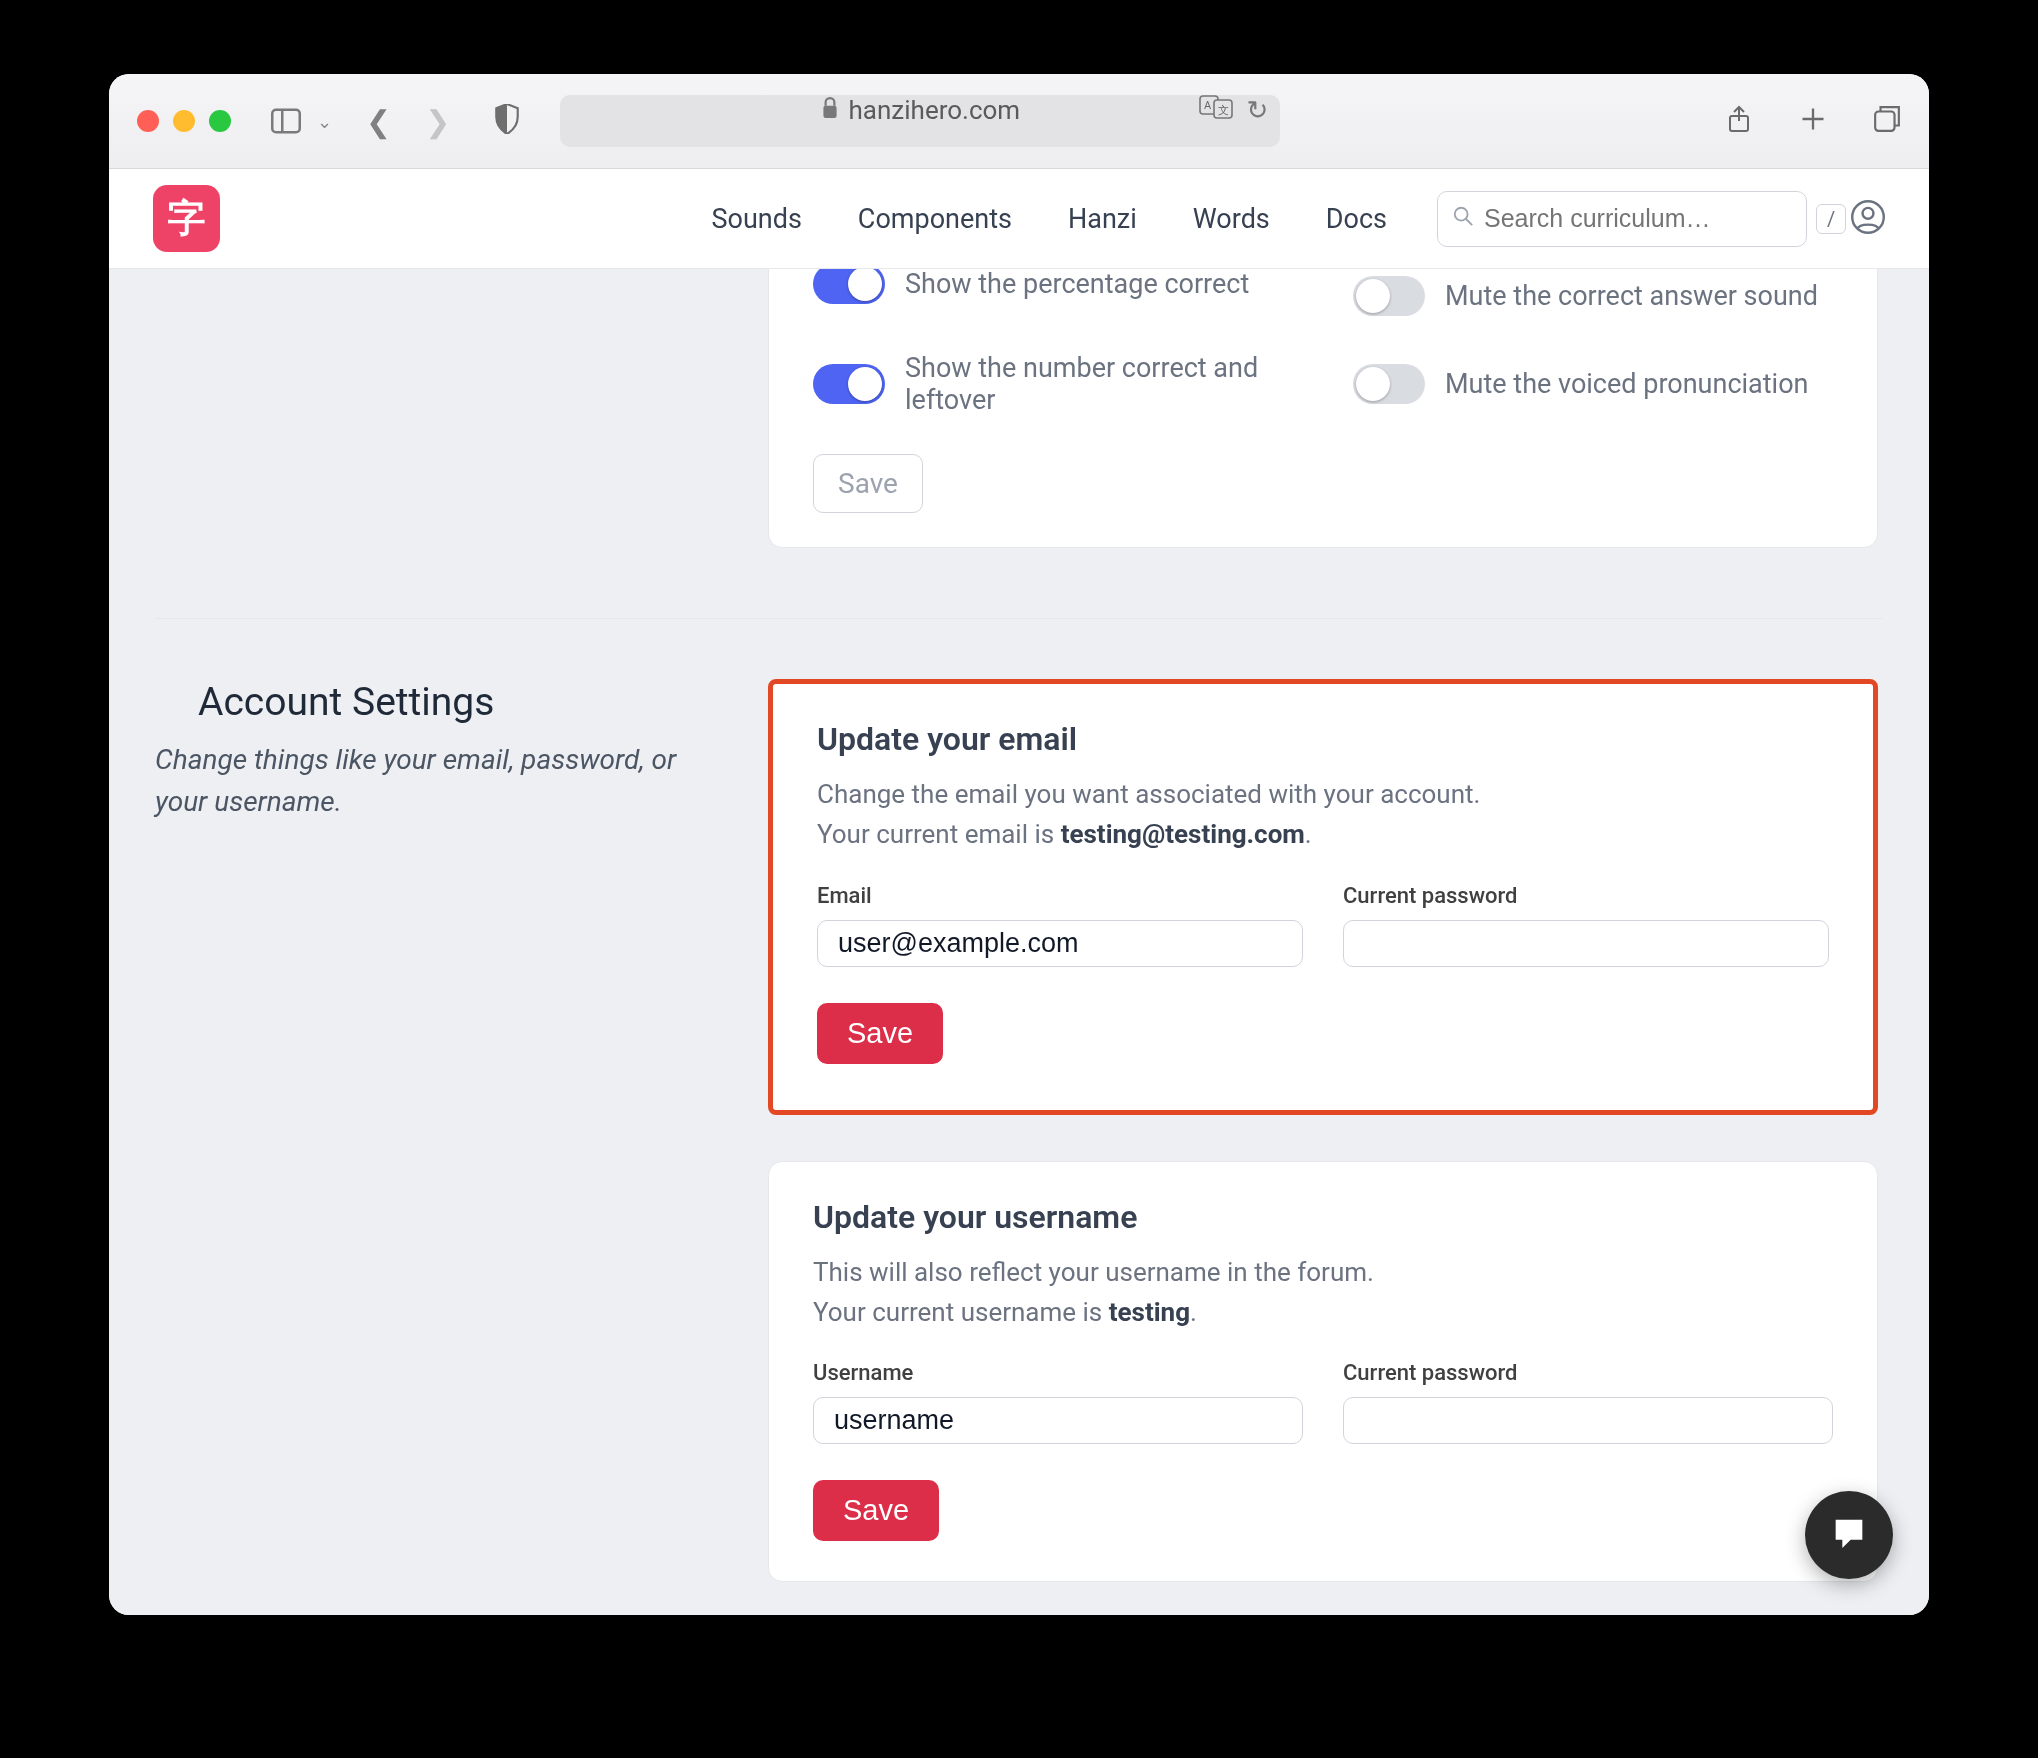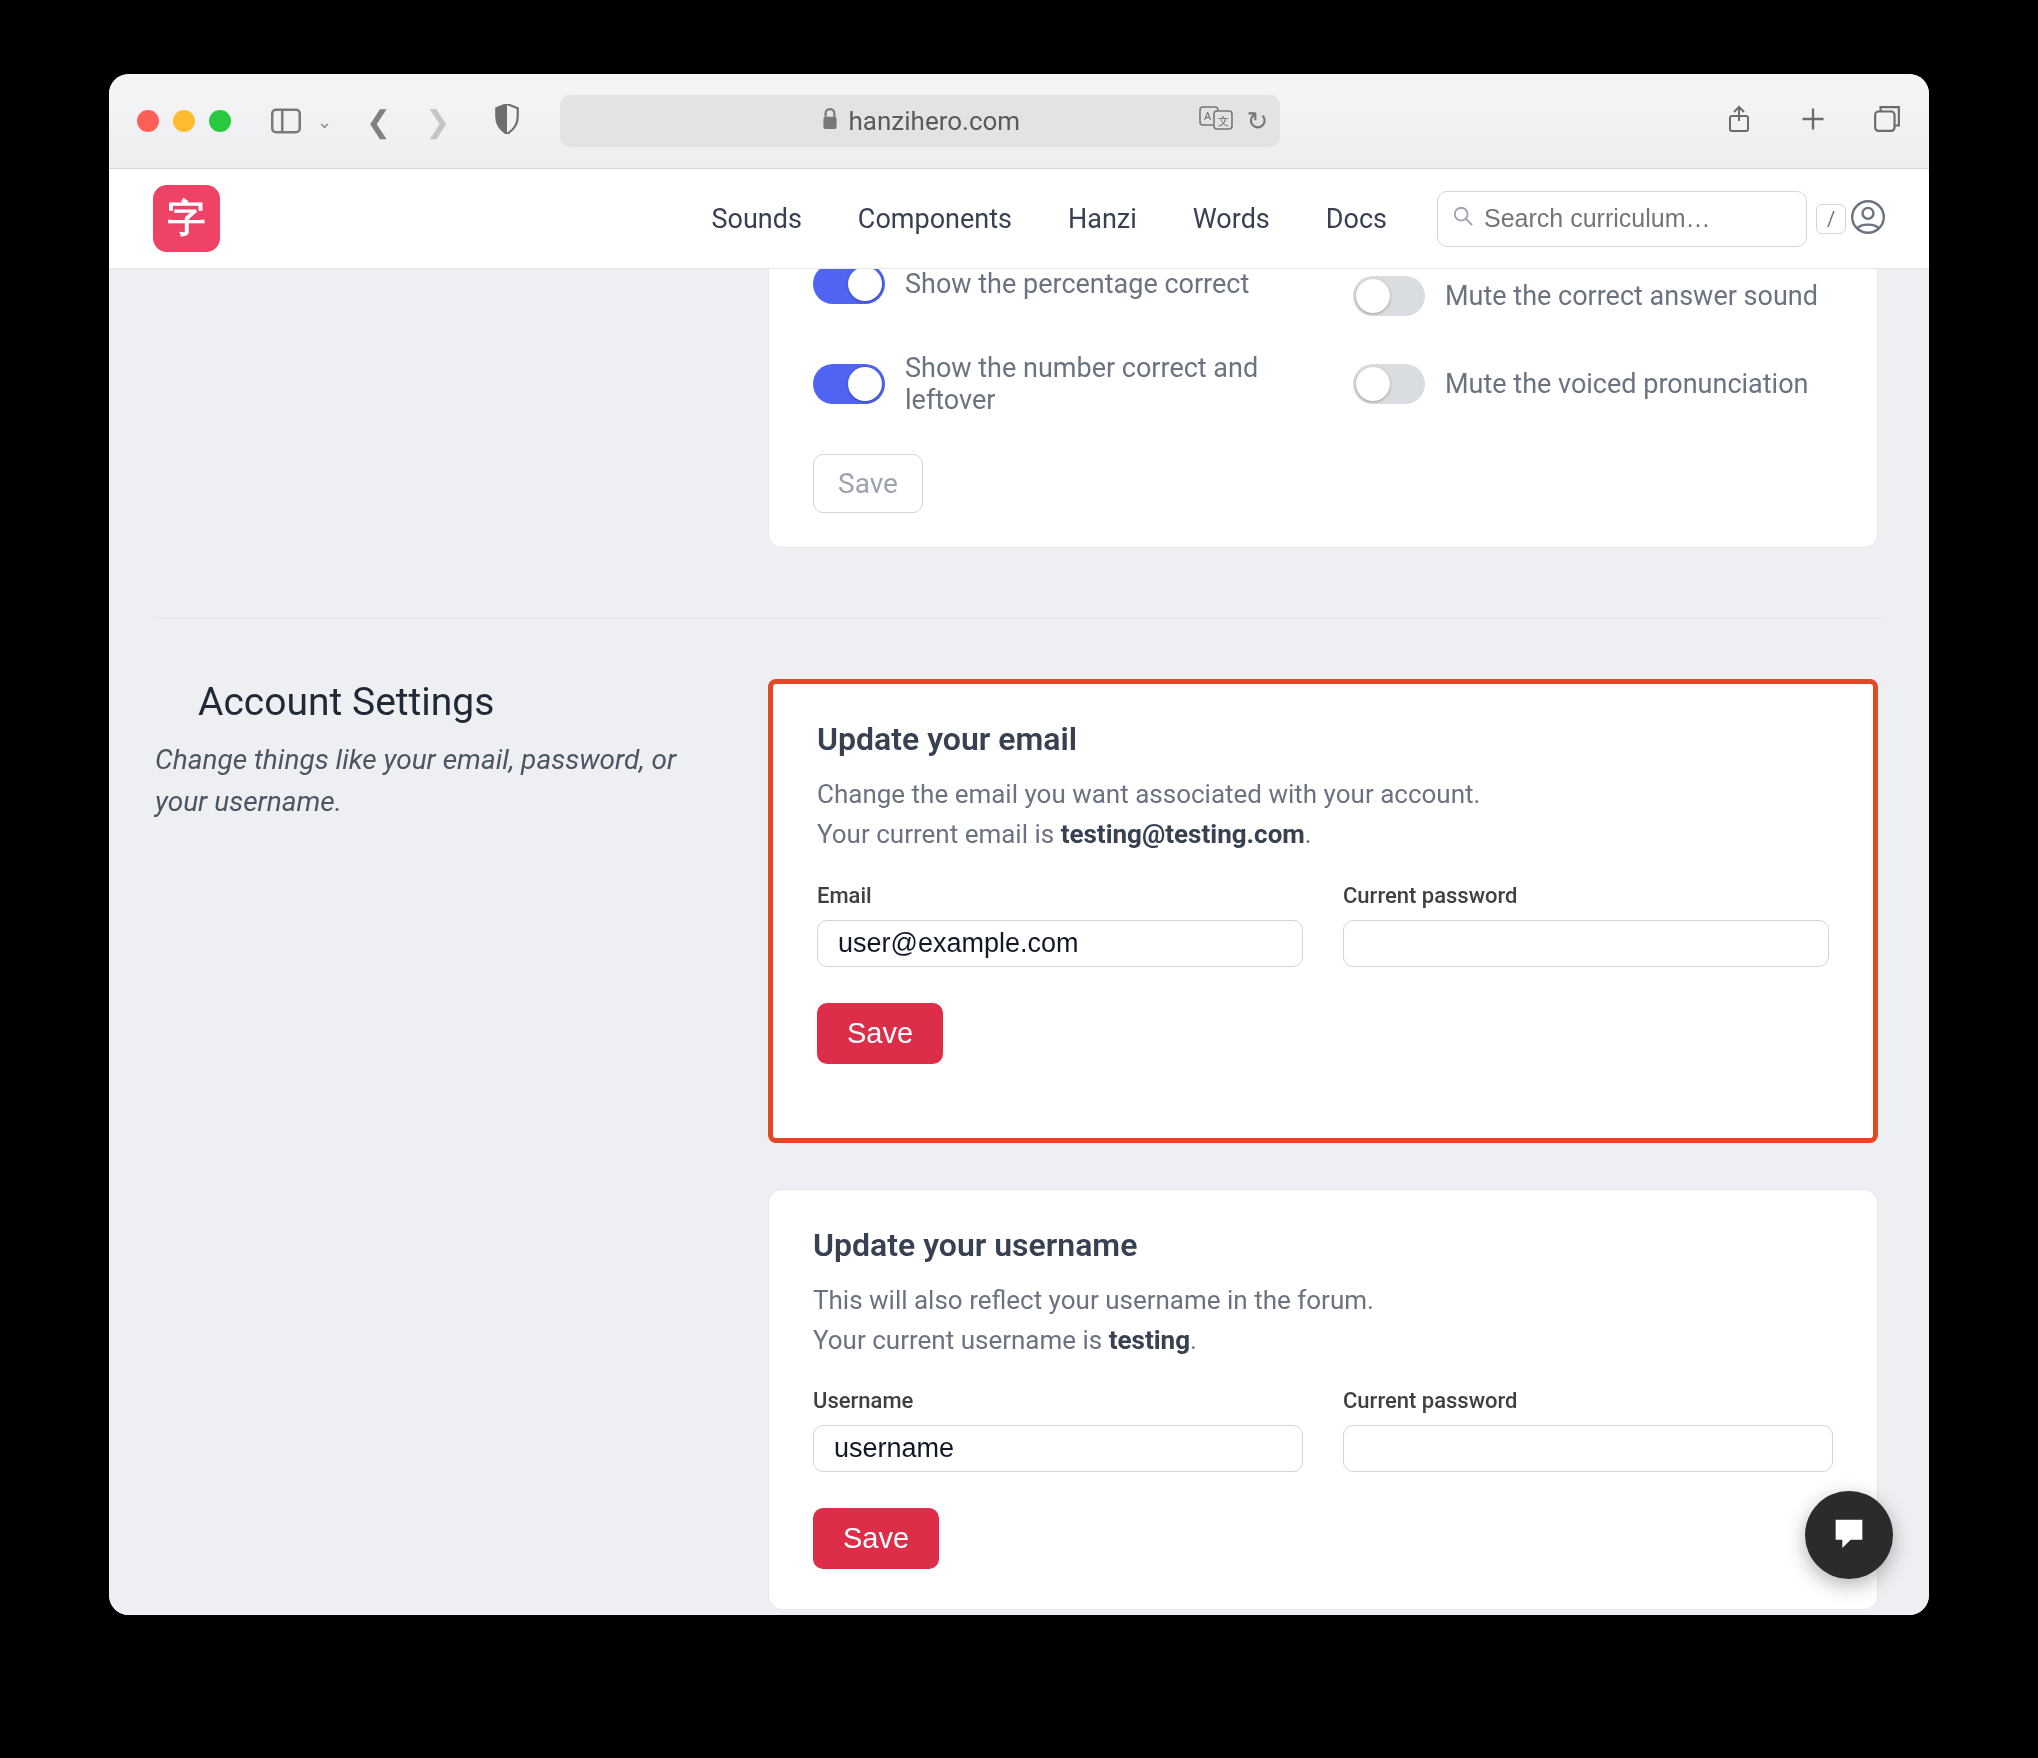--- a/index.html
+++ b/index.html
@@ -43,21 +43,20 @@
 .nav-arrows { display:flex; gap: 34px; margin-right: 34px; }
 .nav-arrow { color: #808080; font-size: 30px; }
 .nav-arrow.disabled { color: #c5c5c5; }
 .shield-ico { color: #6e6e6e; margin-right: 30px; }
 .urlbar {
   flex: 0 0 720px;
   height: 52px;
   background: #e3e2e5;
   border-radius: 10px;
   display: flex;
-  align-items: center;
   justify-content: center;
   gap: 10px;
   color: #5a5a5a;
   font-size: 26px;
   position: relative;
 }
 .urlbar .lock-ico { color:#787878; }
 .url-right { position:absolute; right:12px; display:flex; gap:14px; align-items:center;}
 .reload-ico { color:#777; font-size:26px;}
 .tb-right { margin-left:auto; display:flex; gap:46px; align-items:center; color:#6b6b6b; }
@@ -133,21 +132,21 @@
 .section-right { flex:1; display:flex; flex-direction:column; gap:46px;}
 
 .card {
   background:#fff; border:1px solid #e5e7eb; border-radius:14px;
   padding: 36px 44px 40px;
   width:1110px;
 }
 .card.highlight {
   border:5px solid #e34824;
   border-radius:8px;
-  padding:36px 44px 74px;
+  padding:36px 44px 46px;
 }
 .card h3 { font-size:32px; font-weight:600; color:#374151; margin-bottom:16px;}
 .card .desc { font-size:26px; color:#6b7280; line-height:1.55; margin-bottom:28px;}
 .card .desc .bold { font-weight:700; color:#374151;}
 .formrow { display:flex; gap:40px; }
 .field { flex:1; display:flex; flex-direction:column; gap:12px;}
 .field label { font-size:22px; color:#404040; font-weight:500;}
 .field input {
   height:47px; border:1px solid #d1d5db; border-radius:10px;
   padding:0 20px; font-size:27px; color:#111827; outline:none;

